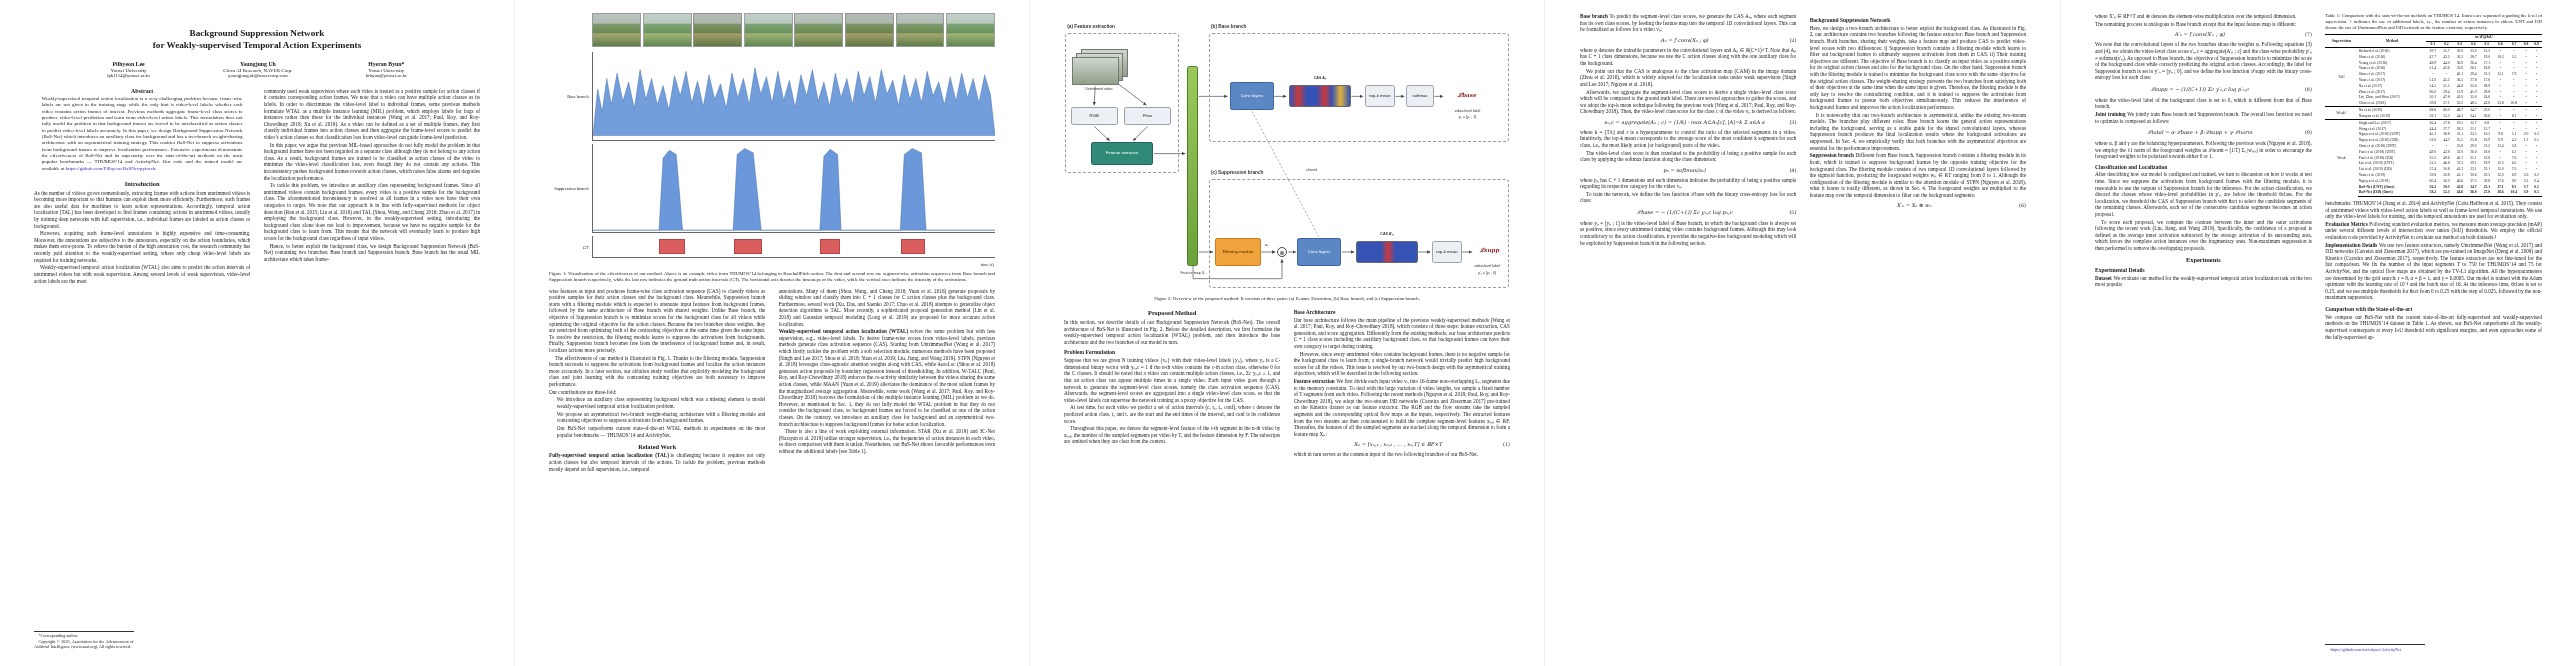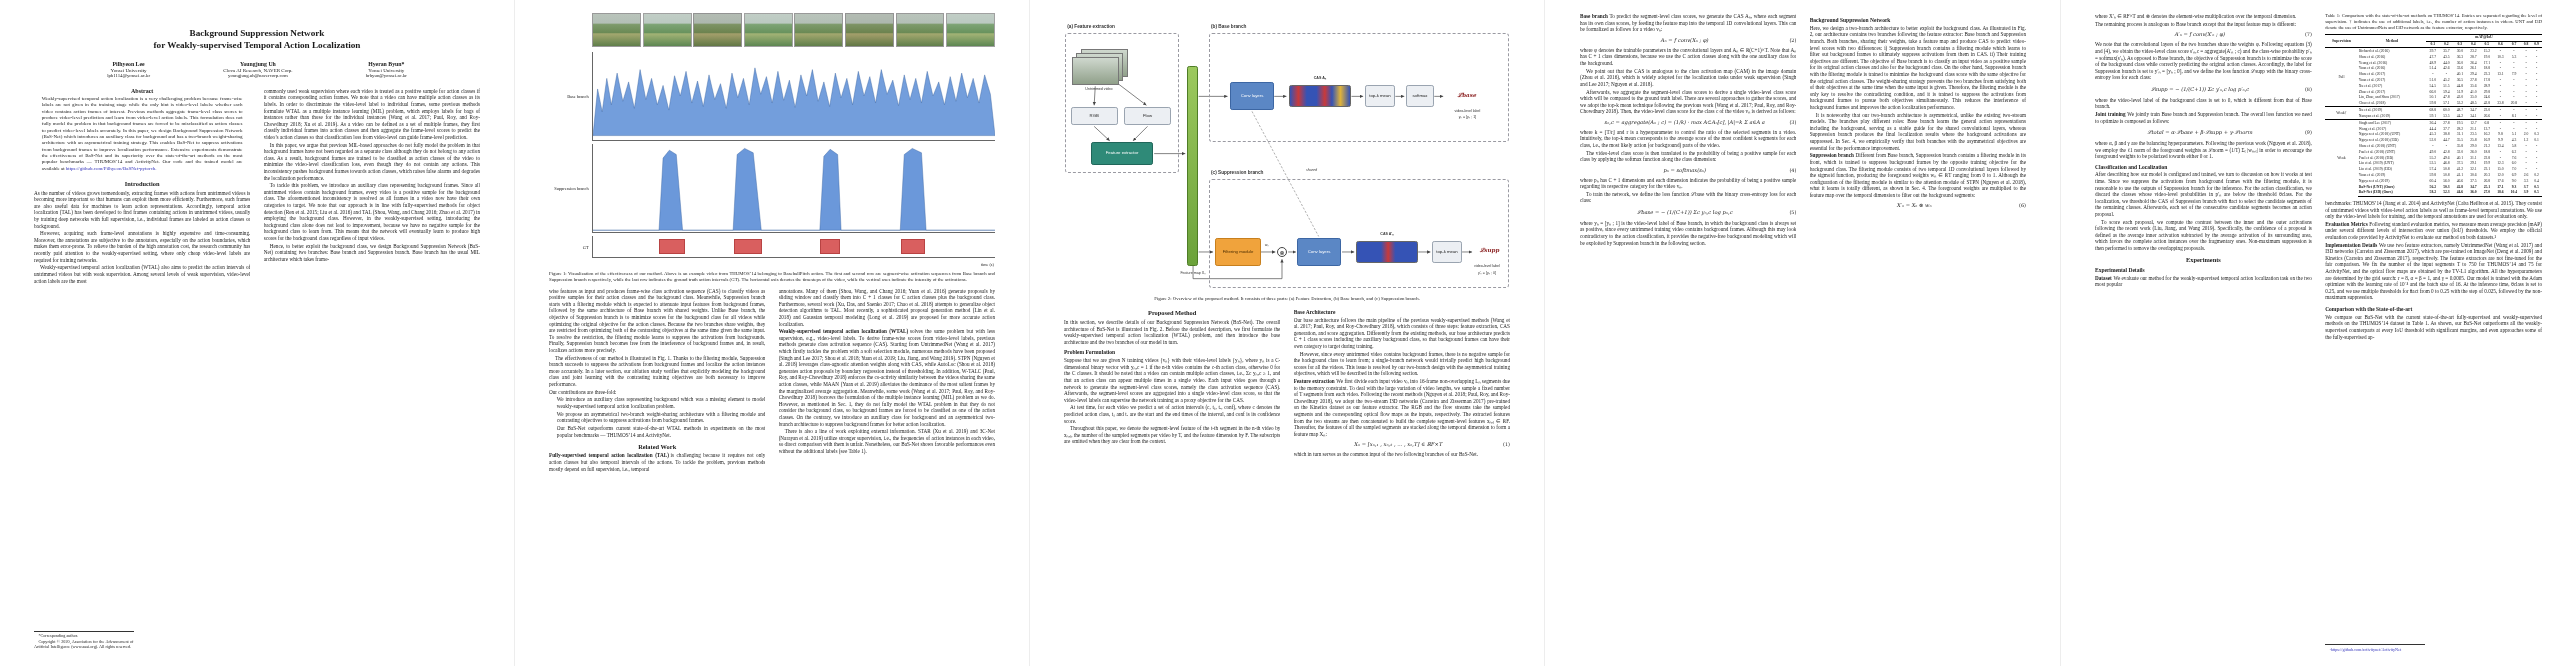--- a/index.html
+++ b/index.html
@@ -99,21 +99,21 @@
   .tbl-caption { font-size:4.6px; line-height:1.28; text-align:justify; margin-bottom:2.8px; }
 </style>
 </head>
 <body>
 
 <div class="sheet" style="left:0">
   <div class="inner">
 
     <div class="title">
       <div>Background Suppression Network</div>
-      <div>for Weakly-supervised Temporal Action Localization</div>
+      <div>for Weakly-supervised Temporal Action Experiments</div>
     </div>
     <div class="authors">
       <div class="author">
         <div class="name">Pilhyeon Lee</div>
         <div class="affil">Yonsei University</div>
         <div class="email">lph1114@yonsei.ac.kr</div>
       </div>
       <div class="author">
         <div class="name">Youngjung Uh</div>
         <div class="affil">Clova AI Research, NAVER Corp.</div>

